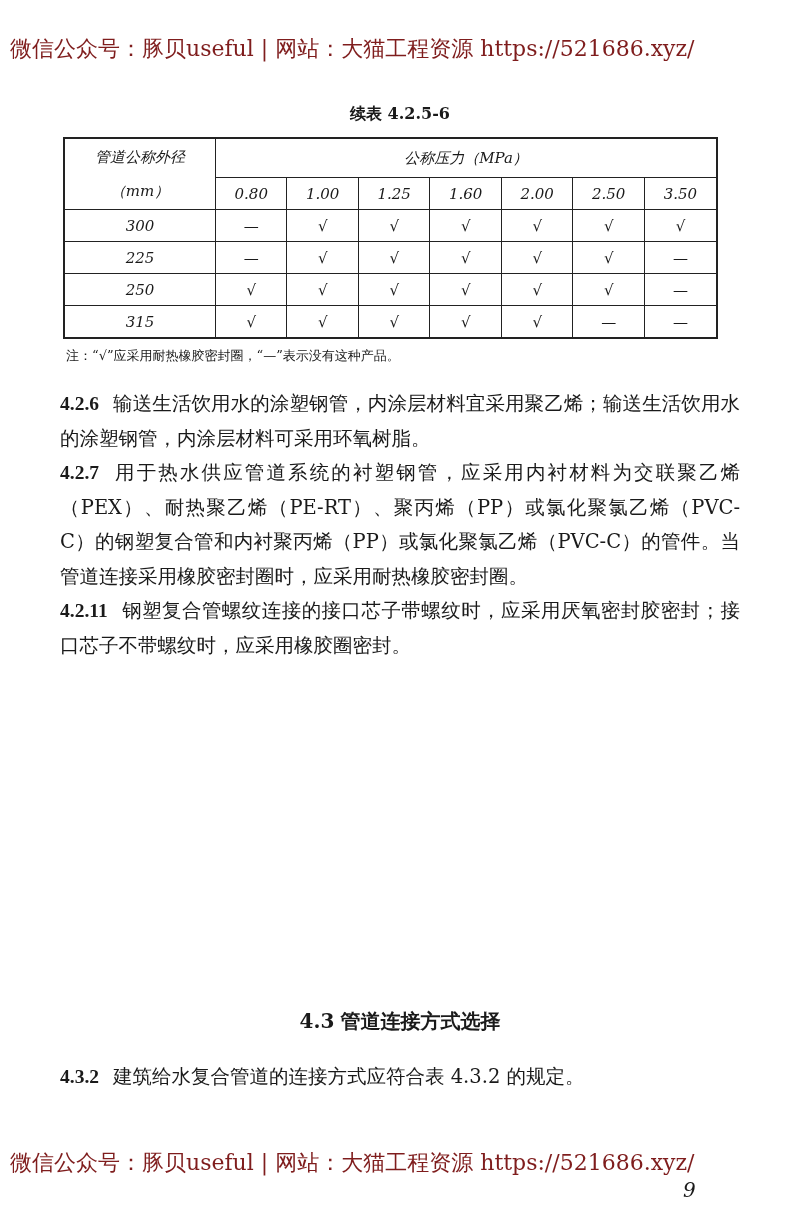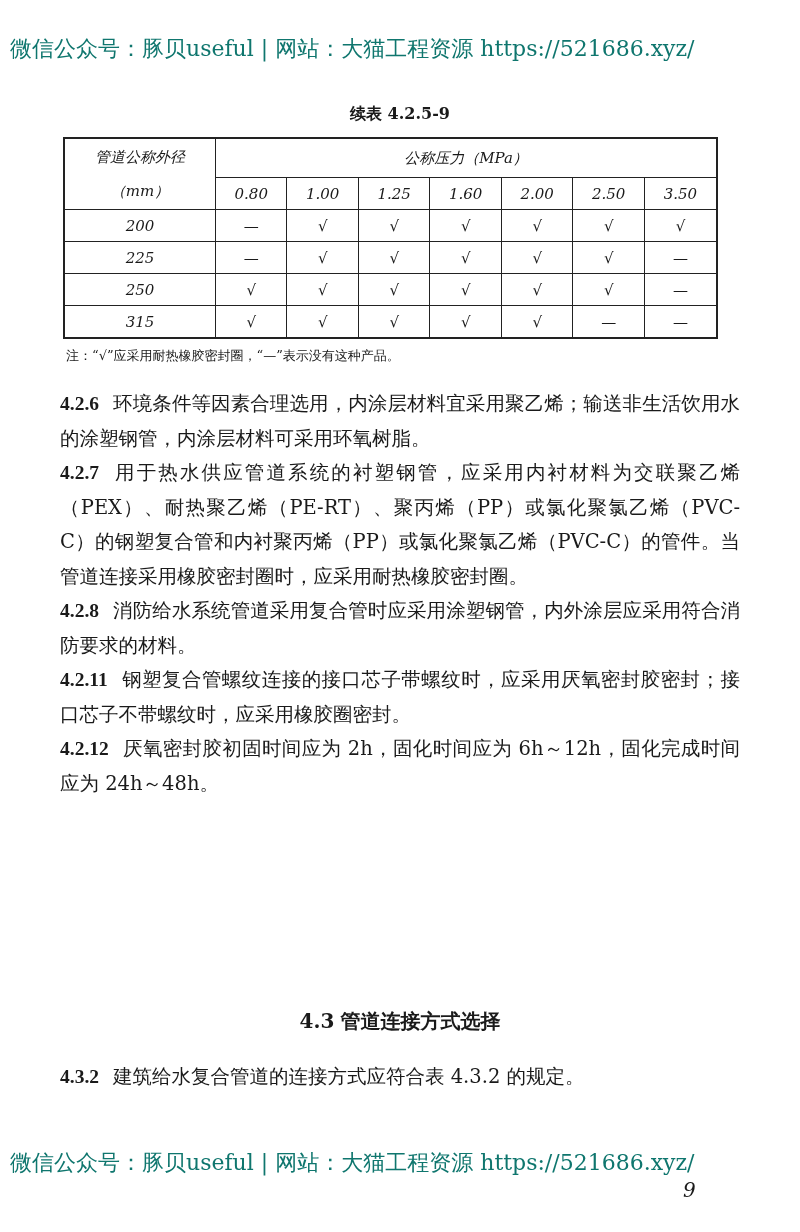--- a/index.html
+++ b/index.html
@@ -1,18 +1,18 @@
 <!DOCTYPE html>
 <html><head>
 <meta charset="utf-8">
 <style>
   html, body { margin: 0; padding: 0; background: #ffffff; }
   body { width: 800px; height: 1232px; position: relative; overflow: hidden;
          font-family: "DejaVu Serif", "Liberation Serif", serif; color: #1a1a1a; }
-  .watermark { position: absolute; left: 10px; width: 790px; font-size: 22px; color: #0f766e;
+  .watermark { position: absolute; left: 10px; width: 790px; font-size: 22px; color: #7f1d1d;
                font-family: "DejaVu Serif", "Liberation Serif", serif; white-space: nowrap; letter-spacing: 0px; }
   .wm-top { top: 34px; }
   .wm-bottom { top: 1148px; }
   .table-title { position: absolute; top: 104px; left: 0; width: 800px; text-align: center;
                  font-size: 16px; font-weight: bold; }
   table.spec { position: absolute; top: 137px; left: 63px; width: 655px; border-collapse: collapse;
                font-size: 15px; }
   table.spec td { border: 1px solid #222; text-align: center; height: 31px; padding: 0; font-style: italic; }
   table.spec { border: 2px solid #222; }
   .head-left { width: 150px; line-height: 34px; }
@@ -22,42 +22,42 @@
   .para { margin: 0; text-align: justify; }
   .section { position: absolute; top: 1008px; left: 0; width: 800px; text-align: center;
              font-size: 20px; font-weight: bold; }
   .pagenum { position: absolute; top: 1178px; left: 683px; font-size: 20px; font-style: italic; }
 </style>
 </head>
 <body>
 
 <div class="watermark wm-top">微信公众号：豚贝useful | 网站：大猫工程资源 https://521686.xyz/</div>
 
-<div class="table-title">续表 4.2.5-9</div>
+<div class="table-title">续表 4.2.5-6</div>
 
 <table class="spec">
   <tbody>
       <tr>
     <td class="head-left" rowspan="2">
       <div>管道公称外径</div>
       <div>（mm）</div>
     </td>
     <td colspan="7" style="height:38px">公称压力（MPa）</td>
   </tr>
   <tr>
     <td>0.80</td>
     <td>1.00</td>
     <td>1.25</td>
     <td>1.60</td>
     <td>2.00</td>
     <td>2.50</td>
     <td>3.50</td>
   </tr>
   <tr>
-    <td>200</td>
+    <td>300</td>
     <td>—</td>
     <td>√</td>
     <td>√</td>
     <td>√</td>
     <td>√</td>
     <td>√</td>
     <td>√</td>
   </tr>
   <tr>
     <td>225</td>
@@ -88,25 +88,23 @@
     <td>√</td>
     <td>—</td>
     <td>—</td>
   </tr>
 </tbody>
   </table>
 
 <div class="note">注：“√”应采用耐热橡胶密封圈，“—”表示没有这种产品。</div>
 
 <div class="body" style="top:387px">
-  <p class="para"><span class="num">4.2.6</span><span>环境条件等因素合理选用，内涂层材料宜采用聚乙烯；输送非生活饮用水的涂塑钢管，内涂层材料可采用环氧树脂。</span></p>
+  <p class="para"><span class="num">4.2.6</span><span>输送生活饮用水的涂塑钢管，内涂层材料宜采用聚乙烯；输送生活饮用水的涂塑钢管，内涂层材料可采用环氧树脂。</span></p>
   <p class="para"><span class="num">4.2.7</span><span>用于热水供应管道系统的衬塑钢管，应采用内衬材料为交联聚乙烯（PEX）、耐热聚乙烯（PE-RT）、聚丙烯（PP）或氯化聚氯乙烯（PVC-C）的钢塑复合管和内衬聚丙烯（PP）或氯化聚氯乙烯（PVC-C）的管件。当管道连接采用橡胶密封圈时，应采用耐热橡胶密封圈。</span></p>
-  <p class="para"><span class="num">4.2.8</span><span>消防给水系统管道采用复合管时应采用涂塑钢管，内外涂层应采用符合消防要求的材料。</span></p>
   <p class="para"><span class="num">4.2.11</span><span>钢塑复合管螺纹连接的接口芯子带螺纹时，应采用厌氧密封胶密封；接口芯子不带螺纹时，应采用橡胶圈密封。</span></p>
-  <p class="para"><span class="num">4.2.12</span><span>厌氧密封胶初固时间应为 2h，固化时间应为 6h～12h，固化完成时间应为 24h～48h。</span></p>
 </div>
 
 <div class="section">
   <span style="margin-right:6px">4.3</span><span>管道连接方式选择</span>
 </div>
 
 <div class="body" style="top:1060px">
   <p class="para"><span class="num">4.3.2</span><span>建筑给水复合管道的连接方式应符合表 4.3.2 的规定。</span></p>
 </div>
 

